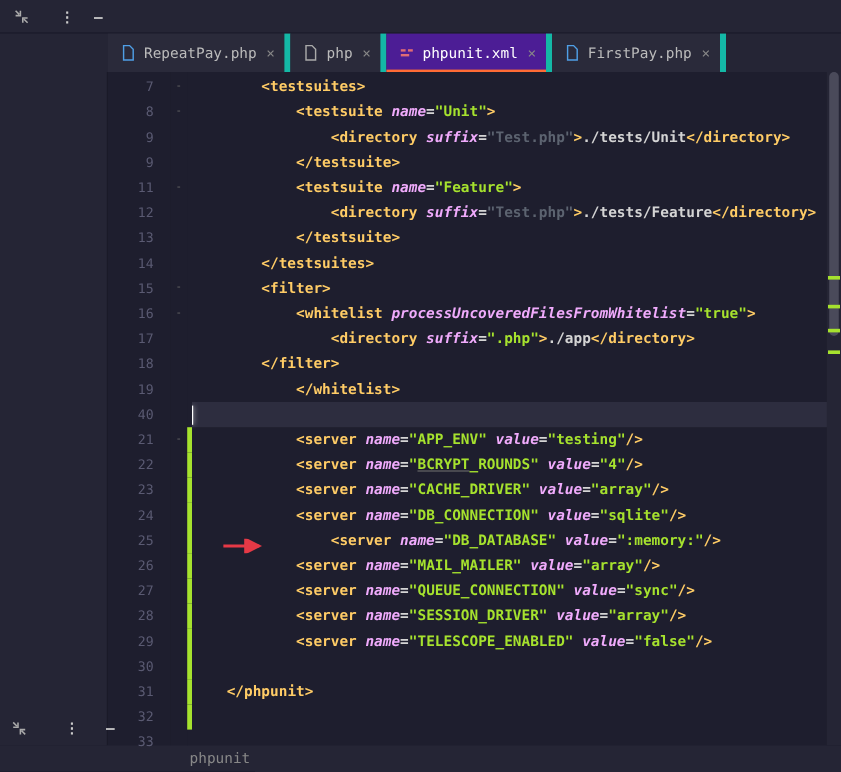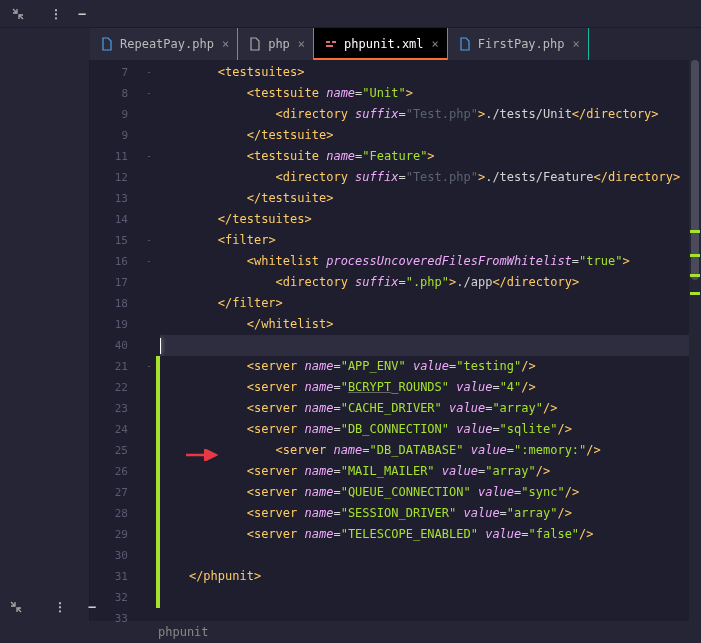--- a/index.html
+++ b/index.html
@@ -26,27 +26,27 @@
     background: #252535;
     display: flex;
     align-items: stretch;
     padding-left: 90px;
   }
   .tab {
     display: flex;
     align-items: center;
     padding: 0 8px 0 10px;
     background: #2a2a3a;
-    border-right: 1px solid #14b8a6;
+    border-right: 5px solid #14b8a6;
     color: #bbb;
     cursor: pointer;
     position: relative;
   }
   .tab.active {
-    background: #000000;
+    background: #4c1d95;
     color: #fff;
   }
   .tab.active::after {
     content: "";
     position: absolute;
     left: 0; right: 0; bottom: 0;
     height: 2px;
     background: #ff6b35;
   }
   .tab .ficon { width: 14px; height: 14px; margin-right: 6px; display: inline-flex; align-items: center; justify-content: center; }
@@ -95,20 +95,21 @@
     padding-top: 2px;
   }
   .cb { height: 21px; }
   .cb.green { background: #a6e22e; }
   .code {
     flex: 1;
     background: #1e1e2e;
     padding-top: 2px;
     position: relative;
     overflow: hidden;
+    font-weight: bold;
   }
   .line {
     height: 21px;
     line-height: 21px;
     white-space: pre;
     font-size: 12px;
   }
   .line.hl { background: #2d2d3f; }
   
   .tag { color: #ffcc66; }

